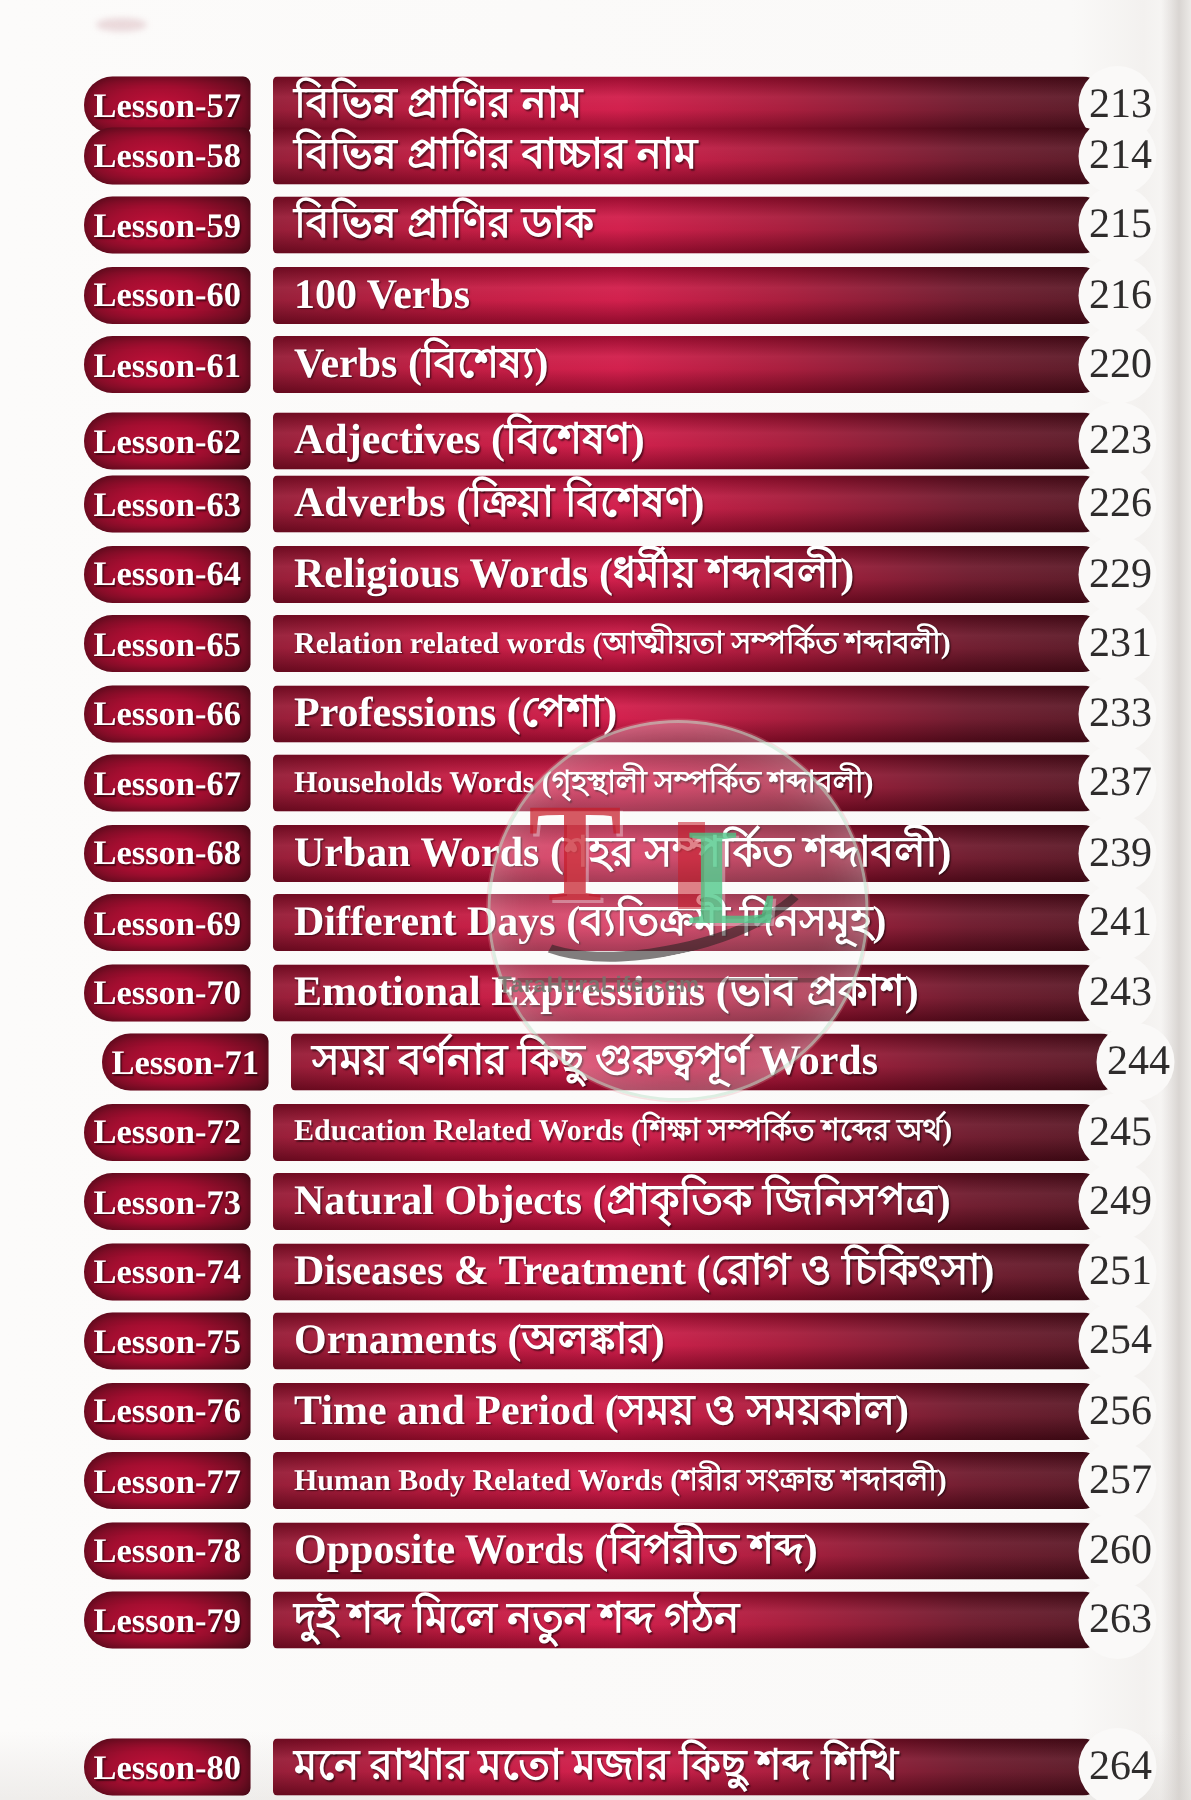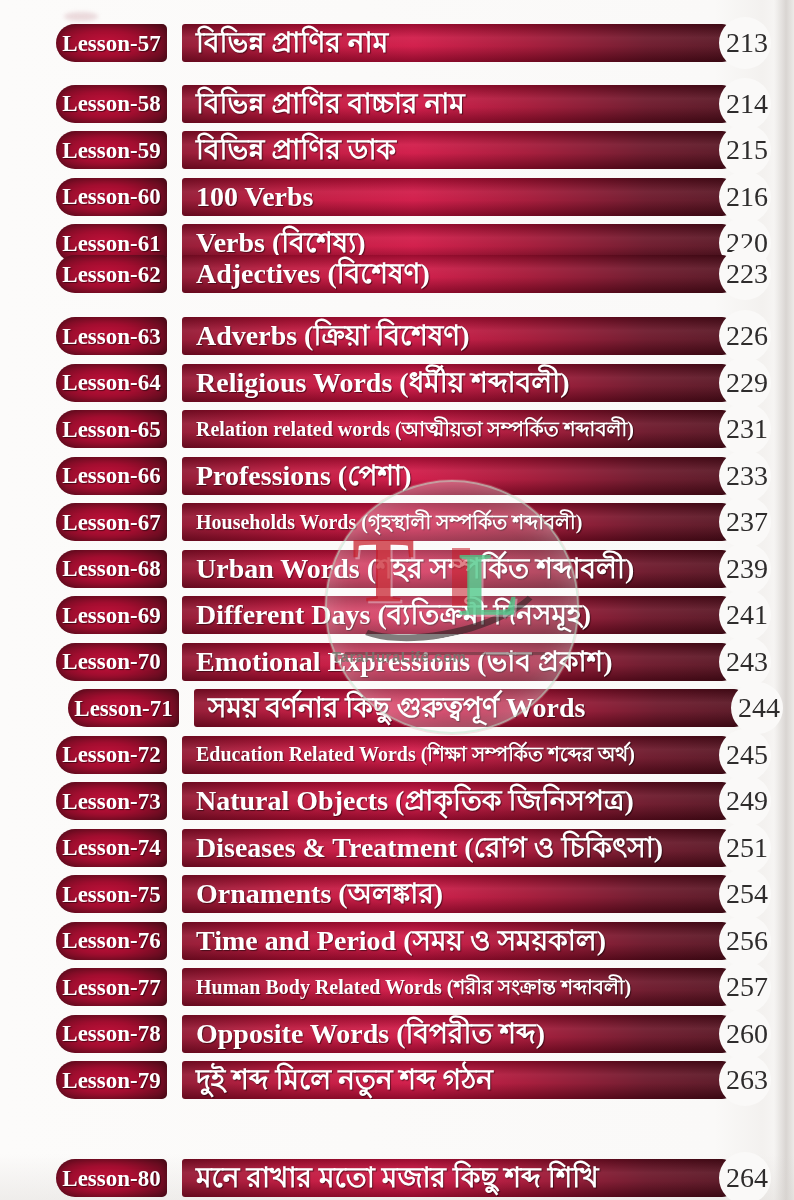--- a/index.html
+++ b/index.html
@@ -85,21 +85,21 @@
 </style>
 </head>
 <body>
 
 <div class="page">
   <div class="smudge"></div>
   <div class="edge-right"></div>
   <div class="bottom-shade"></div>
 
   <div id="rows">
-      <div class="row" style="top: 24px;">
+      <div class="row" style="top: 51px;">
         <div class="pill">
           <span class="pill-label">Lesson-57</span>
         </div>
         <div class="bar">
           <span class="bar-title">বিভিন্ন প্রাণির নাম</span>
         </div>
         <div class="scoop"></div>
         <div class="page-num">213</div>
       </div>
       <div class="row" style="top: 84.5px;">
@@ -135,21 +135,21 @@
       <div class="row" style="top: 224px;">
         <div class="pill">
           <span class="pill-label">Lesson-61</span>
         </div>
         <div class="bar">
           <span class="bar-title latin">Verbs (বিশেষ্য)</span>
         </div>
         <div class="scoop"></div>
         <div class="page-num">220</div>
       </div>
-      <div class="row" style="top: 255px;">
+      <div class="row" style="top: 275px;">
         <div class="pill">
           <span class="pill-label">Lesson-62</span>
         </div>
         <div class="bar">
           <span class="bar-title latin">Adjectives (বিশেষণ)</span>
         </div>
         <div class="scoop"></div>
         <div class="page-num">223</div>
       </div>
       <div class="row" style="top: 317px;">

